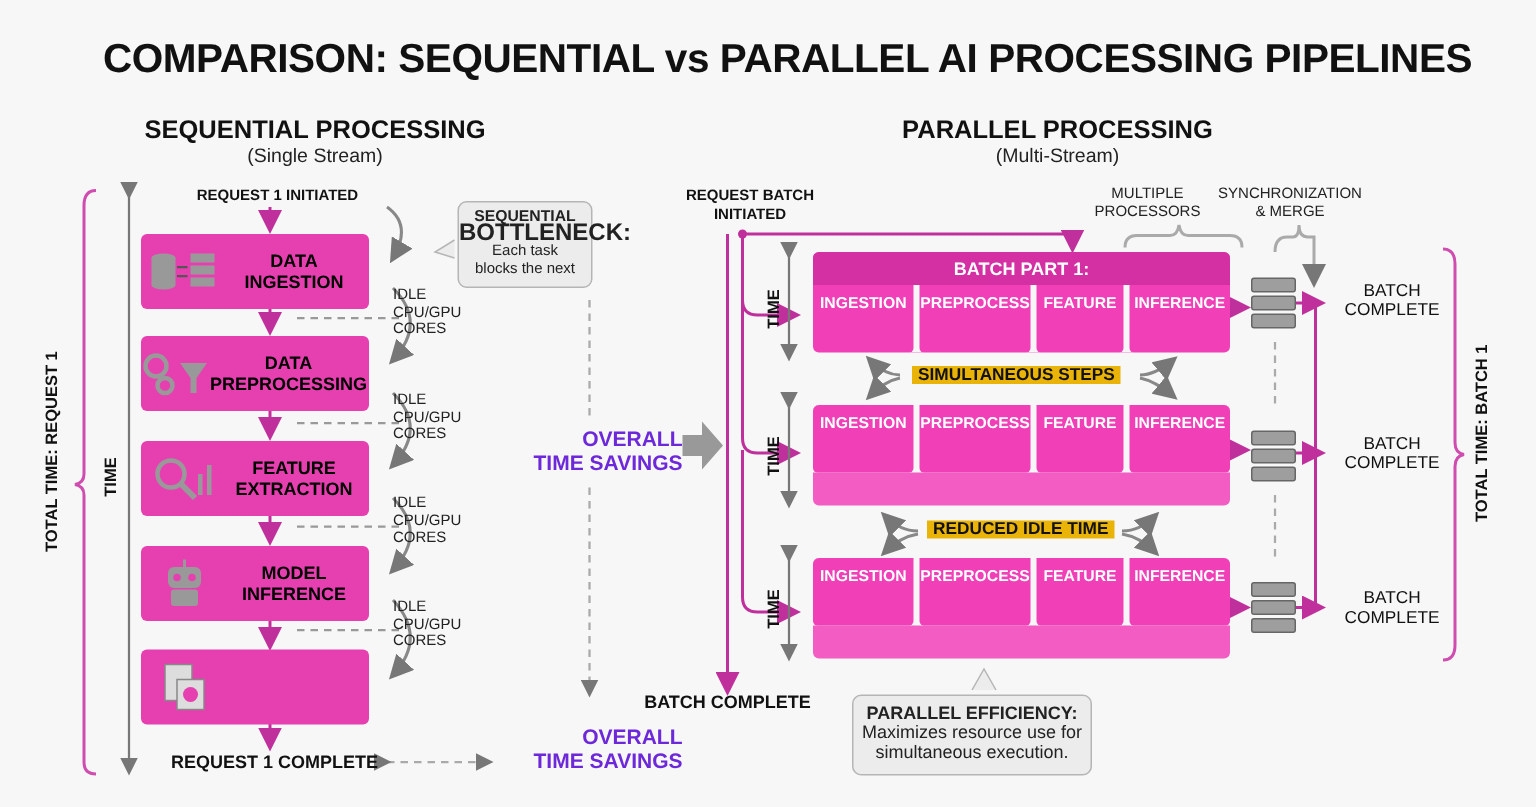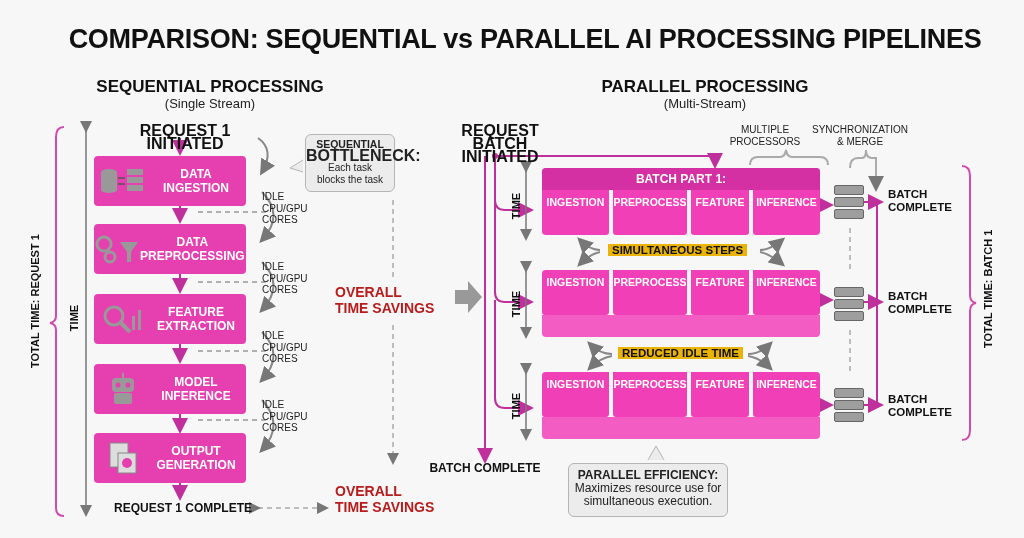--- a/index.html
+++ b/index.html
@@ -1,32 +1,32 @@
 <!DOCTYPE html>
 <html><head>
 <meta charset="utf-8">
 <style>
   html,body{margin:0;padding:0;background:#f7f7f7;}
   body{width:1024px;height:538px;position:relative;overflow:hidden;font-family:"Liberation Sans",sans-serif;color:#111;}
   .abs{position:absolute;}
   .title{left:13px;width:1024px;top:24px;text-align:center;font-weight:bold;font-size:27px;letter-spacing:-0.3px;}
   .sec-title{font-weight:bold;font-size:17px;text-align:center;}
   .sec-sub{font-size:13px;text-align:center;color:#222;}
-  .lbl{font-weight:bold;font-size:16px;text-align:center;line-height:13px;}
-  .step{left:94px;width:152px;height:50px;background:#e63fb0;border-radius:4px;color:#ffffff;font-weight:bold;font-size:12px;line-height:14px;display:flex;align-items:center;}
+  .lbl{font-weight:bold;font-size:10px;text-align:center;line-height:13px;}
+  .step{left:94px;width:152px;height:50px;background:#e63fb0;border-radius:4px;color:#000000;font-weight:bold;font-size:12px;line-height:14px;display:flex;align-items:center;}
   .step .ic{width:58px;height:40px;display:flex;align-items:center;justify-content:center;}
   .step .tx{flex:1;text-align:center;padding-right:6px;}
   .idle{left:262px;font-size:10px;line-height:11.5px;color:#222;}
   .callout{background:#ececec;border:1px solid #b5b5b5;border-radius:6px;font-size:10px;text-align:center;line-height:12px;color:#222;}
-  .savings{color:#b91c1c;font-weight:bold;font-size:14px;text-align:left;line-height:16px;}
+  .savings{color:#6d28d9;font-weight:bold;font-size:14px;text-align:right;line-height:16px;}
   .batch{left:542px;width:278px;height:67px;border-radius:4px;background:#f25cc3;overflow:hidden;}
   .batch .hd{height:22px;background:#d42fa3;color:#fff;font-weight:bold;font-size:12px;text-align:center;line-height:22px;}
   .batch .cells{display:flex;gap:4px;height:45px;background:#f6f6f6;}
   .batch .cell{background:#f03fb7;color:#fff;font-weight:bold;font-size:10.5px;text-align:center;padding-top:6px;border-radius:0 0 3px 3px;}
-  .bc{left:888px;width:80px;font-weight:bold;font-size:11.5px;line-height:13px;}
+  .bc{left:888px;width:80px;font-weight:normal;font-size:11.5px;line-height:13px;text-align:center;}
   .vtext{transform:rotate(-90deg);transform-origin:center;white-space:nowrap;font-weight:bold;font-size:11px;}
   .mid-lbl{font-weight:bold;font-size:11.5px;background:#eab308;padding:0 4px;}
   .server{width:30px;}
   .server div{height:8px;border:1px solid #666;background:#9e9e9e;border-radius:2px;margin-bottom:2px;}
 </style>
 </head>
 <body>
 
 <svg class="abs" style="left:0;top:0" width="1024" height="538">
   <defs>
@@ -177,33 +177,32 @@
   <span class="tx"><span>MODEL</span><br><span>INFERENCE</span></span>
 </div>
 <div class="abs step" style="top:433px">
   <span class="ic">
       <svg width="46" height="34">
         <rect x="10" y="2" width="18" height="24" fill="#ddd" stroke="#888"></rect>
         <rect x="18" y="12" width="18" height="20" fill="#ddd" stroke="#888"></rect>
         <circle cx="27" cy="22" r="5" fill="#e63fb0"></circle>
       </svg>
     </span>
-  <span class="tx"><span>OUTPUT</span><br><span>GENERATION</span></span>
 </div>
 
 <div class="abs idle" style="top:191px"><span>IDLE</span><br><span>CPU/GPU</span><br><span>CORES</span></div>
 <div class="abs idle" style="top:261px"><span>IDLE</span><br><span>CPU/GPU</span><br><span>CORES</span></div>
 <div class="abs idle" style="top:330px"><span>IDLE</span><br><span>CPU/GPU</span><br><span>CORES</span></div>
 <div class="abs idle" style="top:399px"><span>IDLE</span><br><span>CPU/GPU</span><br><span>CORES</span></div>
 
 <div class="abs callout" style="left:305px;top:134px;width:88px;height:56px">
   <div style="font-weight:bold;font-size:10.5px;padding-top:3px">SEQUENTIAL</div>
   <div style="font-weight:bold;font-size:16px">BOTTLENECK:</div>
   <div>Each task</div>
-  <div>blocks the task</div>
+  <div>blocks the next</div>
 </div>
 
 <div class="abs lbl" style="left:108px;width:150px;top:502px;font-size:12px">REQUEST 1 COMPLETE</div>
 
 <div class="abs savings" style="left:335px;width:120px;top:284px"><span>OVERALL</span><br><span>TIME SAVINGS</span></div>
 <div class="abs savings" style="left:335px;width:120px;top:483px"><span>OVERALL</span><br><span>TIME SAVINGS</span></div>
 
 <div class="abs sec-title" style="left:590px;width:230px;top:77px">PARALLEL PROCESSING</div>
 <div class="abs sec-sub" style="left:590px;width:230px;top:96px">(Multi-Stream)</div>
 <div class="abs lbl" style="left:440px;width:120px;top:124px"><span>REQUEST BATCH</span><br><span>INITIATED</span></div>

